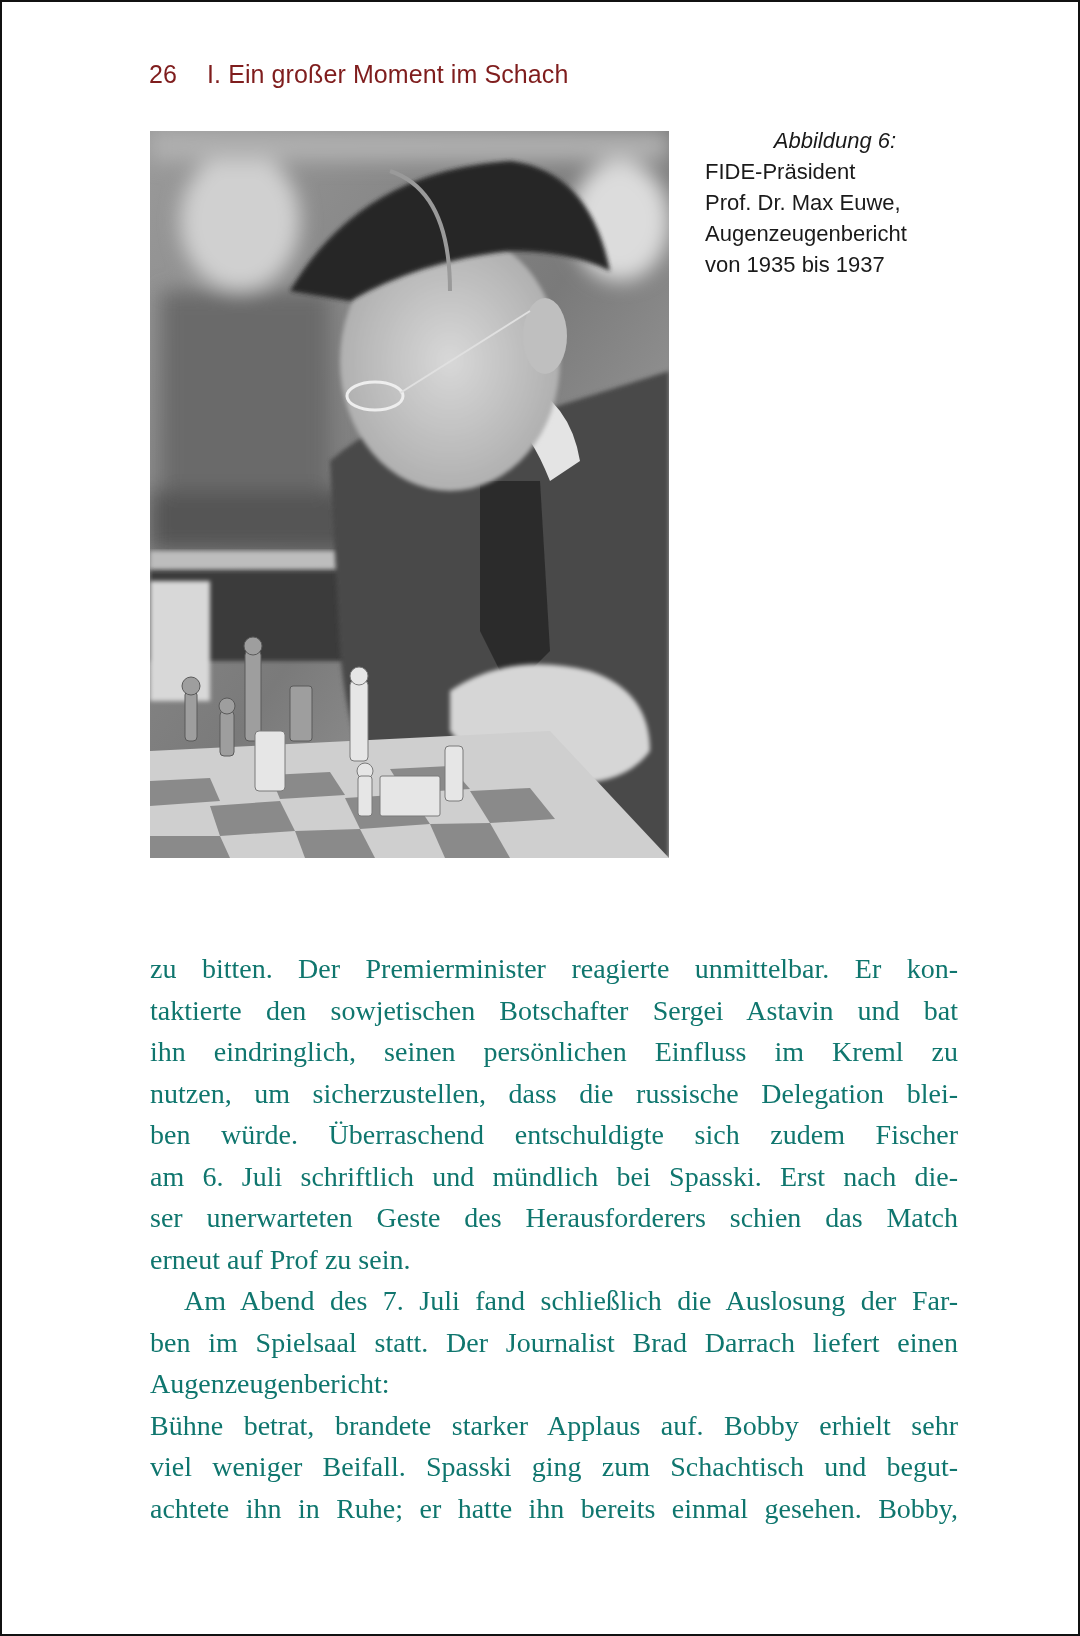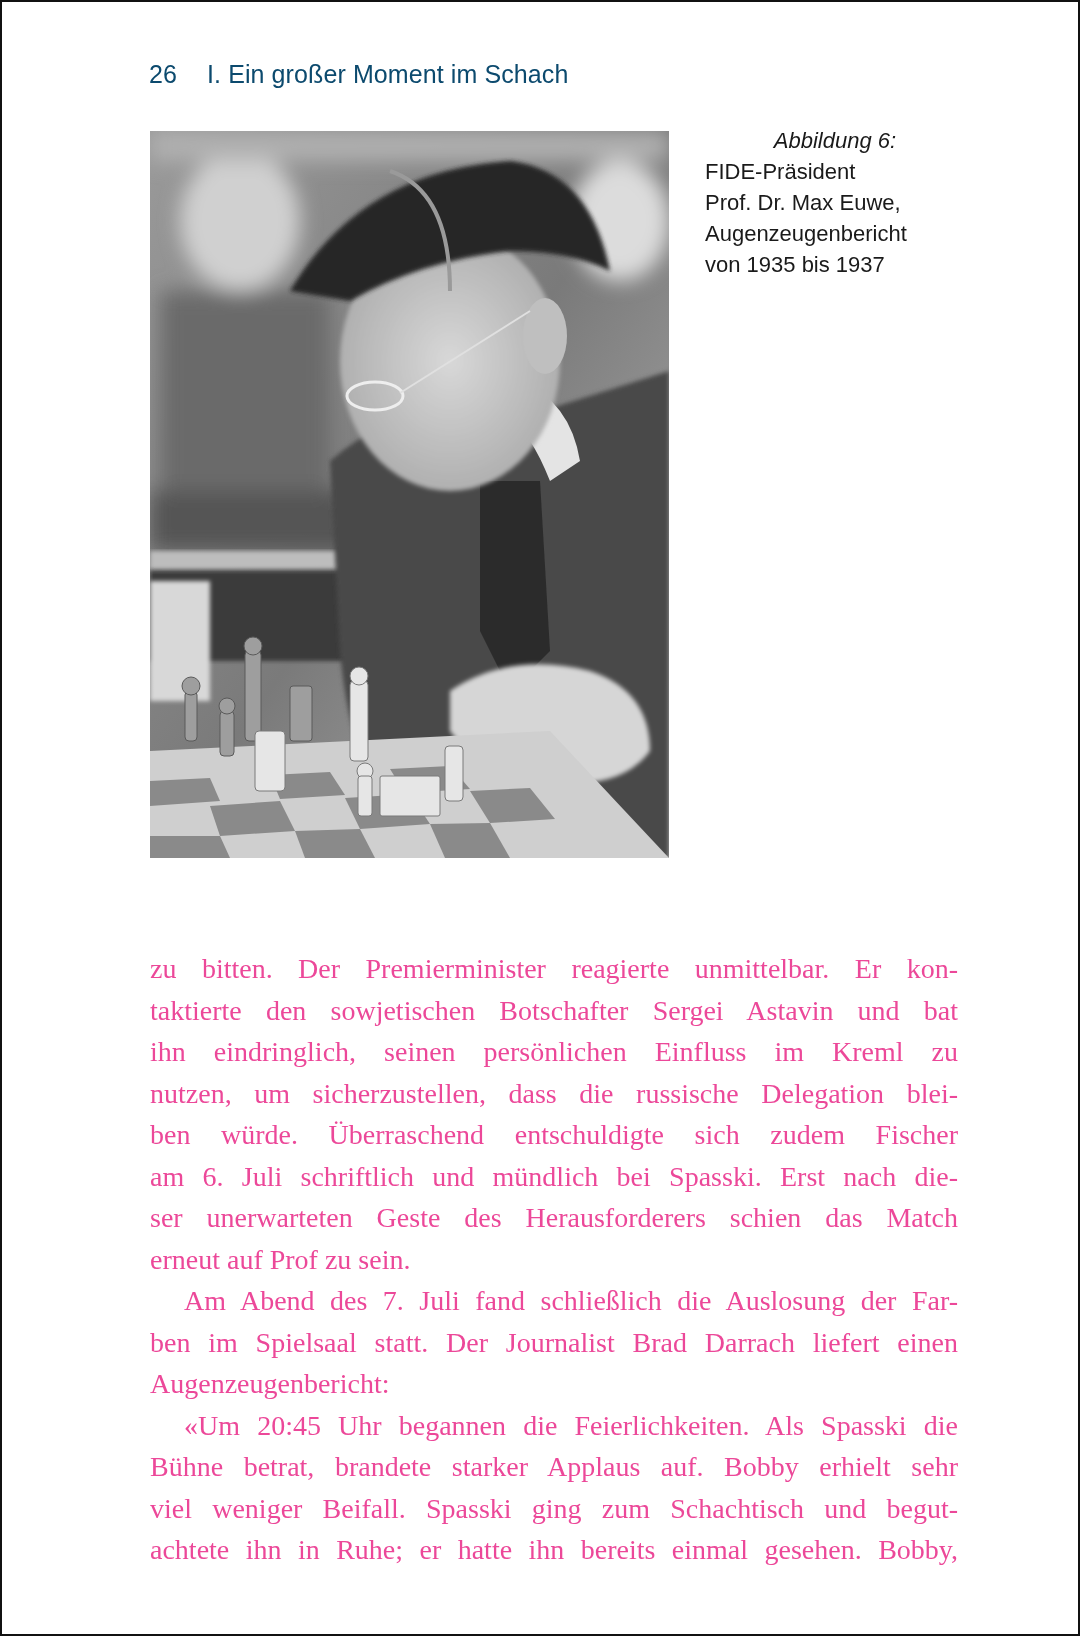--- a/index.html
+++ b/index.html
@@ -20,21 +20,21 @@
       height: 1632px;
       border: 2px solid #111;
       background: #ffffff;
     }
     .running-head {
       position: absolute;
       left: 147px;
       top: 58px;
       font-family: "Liberation Sans", sans-serif;
       font-size: 25px;
-      color: #0c4a6e;
+      color: #7f1d1d;
       letter-spacing: 0.1px;
       white-space: nowrap;
     }
     .running-head .page-number {
       display: inline-block;
       width: 58px;
     }
     .figure {
       position: absolute;
       left: 148px;
@@ -58,21 +58,21 @@
     .caption .caption-label { font-style: italic; display: block; text-align: center; }
     .caption .caption-line { display: block; }
     .body-text {
       position: absolute;
       left: 148px;
       top: 946px;
       width: 808px;
       font-family: "Liberation Serif", serif;
       font-size: 28px;
       line-height: 41.5px;
-      color: #ec4899;
+      color: #0f766e;
     }
     .line {
       display: block;
       text-align: justify;
       text-align-last: justify;
       white-space: nowrap;
       height: 41.5px;
     }
     .line.last {
       text-align-last: left;
@@ -194,20 +194,19 @@
       <span class="line">am 6. Juli schriftlich und mündlich bei Spasski. Erst nach die-</span>
       <span class="line">ser unerwarteten Geste des Herausforderers schien das Match</span>
       <span class="line last">erneut auf Prof zu sein.</span>
     </div>
     <div class="paragraph">
       <span class="line indent">Am Abend des 7. Juli fand schließlich die Auslosung der Far-</span>
       <span class="line">ben im Spielsaal statt. Der Journalist Brad Darrach liefert einen</span>
       <span class="line last">Augenzeugenbericht:</span>
     </div>
     <div class="paragraph">
-      <span class="line indent">«Um 20:45 Uhr begannen die Feierlichkeiten. Als Spasski die</span>
       <span class="line">Bühne betrat, brandete starker Applaus auf. Bobby erhielt sehr</span>
       <span class="line">viel weniger Beifall. Spasski ging zum Schachtisch und begut-</span>
       <span class="line">achtete ihn in Ruhe; er hatte ihn bereits einmal gesehen. Bobby,</span>
     </div>
   </div>
 
 </div>
 
 </body></html>

